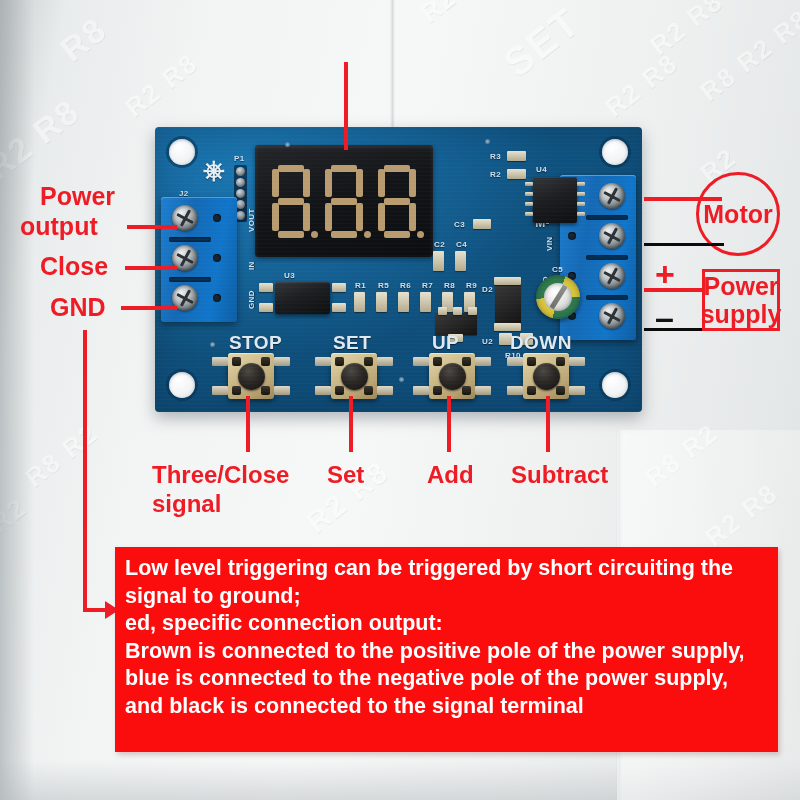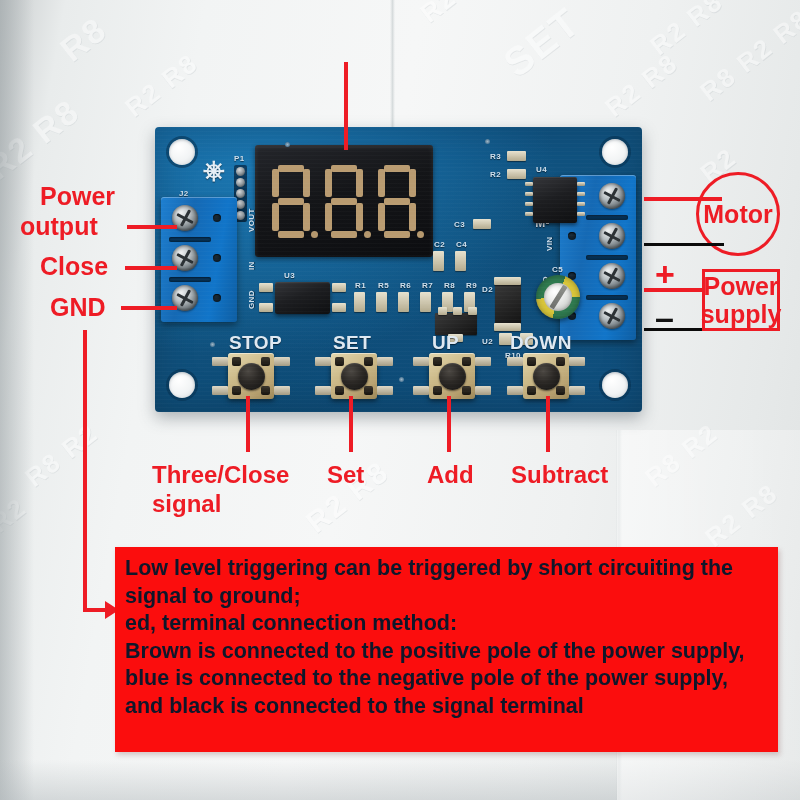--- a/index.html
+++ b/index.html
@@ -298,21 +298,21 @@
     border-bottom: 9px solid transparent;
     border-left: 14px solid #ee1c25;
   }
 
   
   .note {
     position: absolute;
     left: 115px; top: 547px;
     width: 663px; height: 205px;
     background: #fb0d0d;
-    color: #0f172a;
+    color: #ffffff;
     font-family: "Liberation Sans", sans-serif;
     font-weight: 600;
     font-size: 21.5px;
     line-height: 1.28;
     padding: 8px 10px 6px 10px;
     box-shadow: 2px 3px 5px rgba(120,60,60,.25);
   }
   .note p { margin: 0; }
 </style>
 </head>
@@ -590,19 +590,19 @@
 
   <div class="rline" style="left:447px; top:396px; width:4px; height:56px;"></div>
   <div class="ann btn-lbl" style="left:427px; top:462px;">Add</div>
 
   <div class="rline" style="left:546px; top:396px; width:4px; height:56px;"></div>
   <div class="ann btn-lbl" style="left:511px; top:462px;">Subtract</div>
 
   <div class="note">
     <p>Low level triggering can be triggered by short circuiting the</p>
     <p>signal to ground;</p>
-    <p>ed, terminal connection method:</p>
+    <p>ed, specific connection output:</p>
     <p>Brown is connected to the positive pole of the power supply,</p>
     <p>blue is connected to the negative pole of the power supply,</p>
     <p>and black is connected to the signal terminal</p>
   </div>
 
 </div>
 
 </body></html>

